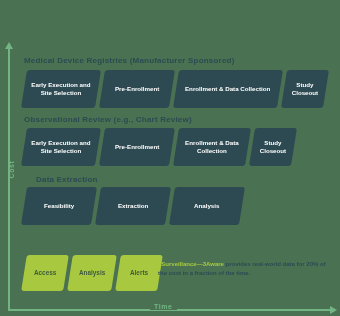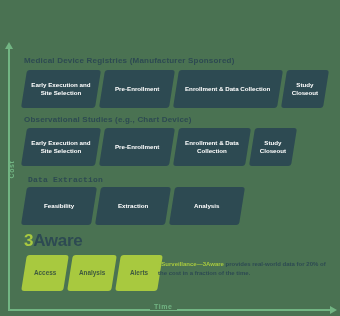--- a/index.html
+++ b/index.html
@@ -175,52 +175,49 @@
       <span>Pre-Enrollment</span>
     </div>
     <div class="stage" style="width:104px;">
       <span>Enrollment &amp; Data Collection</span>
     </div>
     <div class="stage" style="width:42px;">
       <span>Study Closeout</span>
     </div>
   </div>
 
-  <div class="section-heading" style="left:24px; top:89px;">Observational Studies (e.g., Chart Device)</div>
+  <div class="section-heading" style="left:24px; top:89px;">Observational Review (e.g., Chart Review)</div>
   <div class="row" style="top:102px; height:38px;">
     <div class="stage" style="width:74px;">
       <span>Early Execution and Site Selection</span>
     </div>
     <div class="stage" style="width:70px;">
       <span>Pre-Enrollment</span>
     </div>
     <div class="stage" style="width:72px;">
       <span>Enrollment &amp; Data Collection</span>
     </div>
     <div class="stage" style="width:42px;">
       <span>Study Closeout</span>
     </div>
   </div>
 
-  <div class="section-heading" style="left:28px; top:149px;font-family:Liberation Mono, monospace;">Data Extraction</div>
+  <div class="section-heading" style="left:36px; top:149px;">Data Extraction</div>
   <div class="row" style="top:161px; height:38px;">
     <div class="stage" style="width:70px;">
       <span>Feasibility</span>
     </div>
     <div class="stage" style="width:70px;">
       <span>Extraction</span>
     </div>
     <div class="stage" style="width:70px;">
       <span>Analysis</span>
     </div>
   </div>
 
-  <div id="logo">
-    <span class="logo-mark">3</span><span class="logo-word">Aware</span>
-  </div>
 
   <div class="row" style="top:229px; height:36px;">
     <div class="stage green" style="width:42px;">
       <span>Access</span>
     </div>
     <div class="stage green" style="width:44px;">
       <span>Analysis</span>
     </div>
     <div class="stage green" style="width:42px;">
       <span>Alerts</span>

